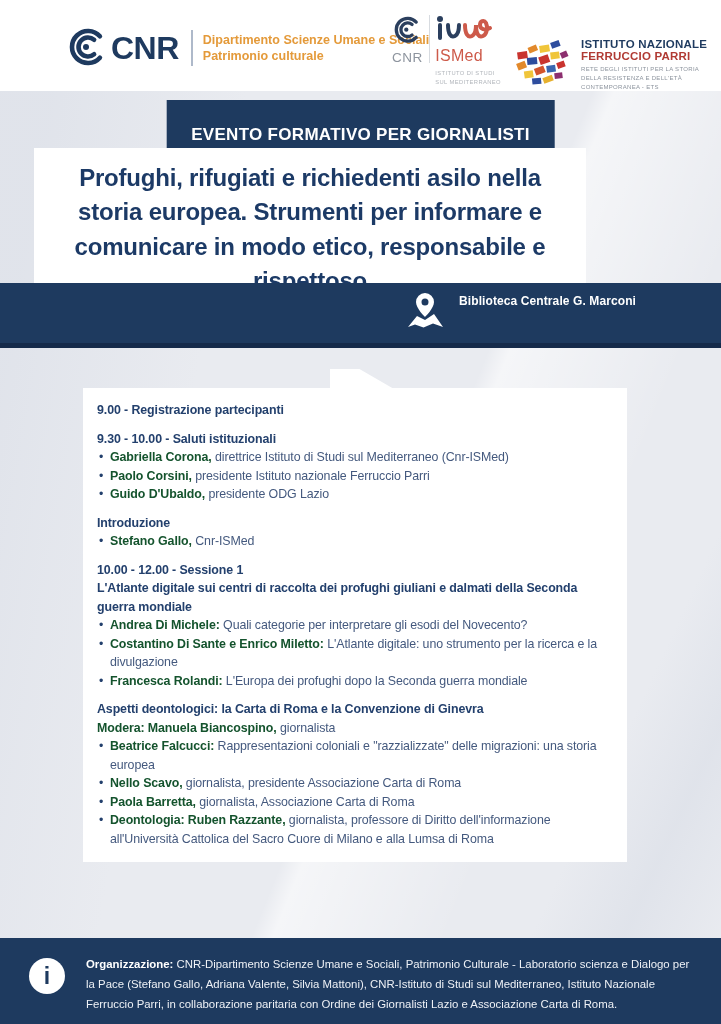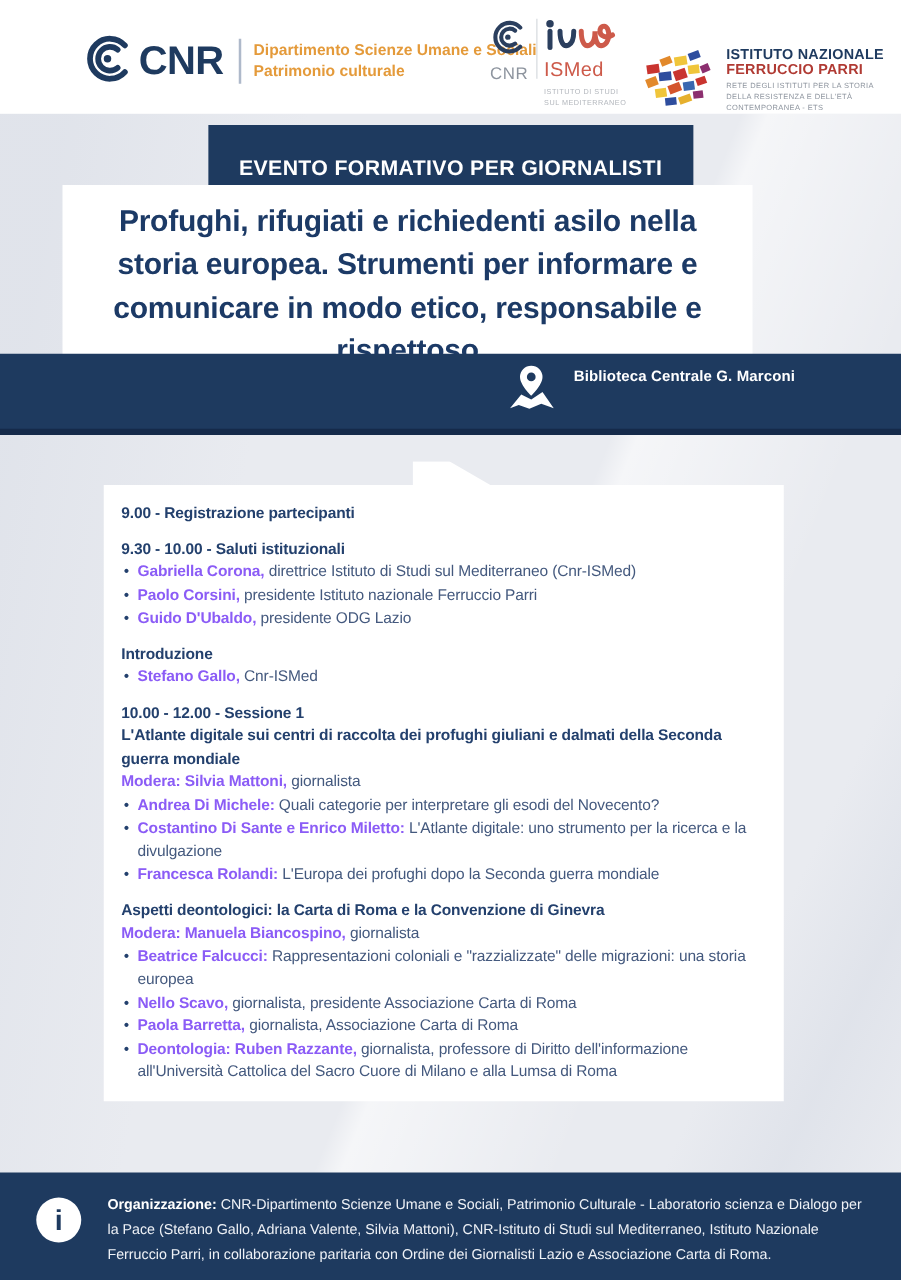--- a/index.html
+++ b/index.html
@@ -35,21 +35,21 @@
   .parri-l1{font-size:11.5px;font-weight:bold;color:#1e3a5f;letter-spacing:.2px;}
   .parri-l2{font-size:11.5px;font-weight:bold;color:#b03a33;letter-spacing:.2px;}
   .parri-sub{font-size:6px;color:#8d949e;line-height:1.5;letter-spacing:.3px;width:132px;margin-top:3px;text-transform:uppercase;}
 
   
   .banner{position:absolute;top:100px;left:50%;transform:translateX(-50%);
     background:#1e3a5f;color:#ffffff;font-weight:bold;font-size:17px;
     letter-spacing:.3px;padding:25px 25px 10px;white-space:nowrap;}
 
   
-  .title-box{position:absolute;left:50px;top:148px;width:552px;box-sizing:border-box;
+  .title-box{position:absolute;left:34px;top:148px;width:552px;box-sizing:border-box;
     background:#ffffff;padding:13px 26px 17px;}
   .title-box h1{margin:0;font-size:24px;font-weight:bold;color:#1c3a66;
     text-align:center;line-height:1.43;letter-spacing:-.2px;}
 
   
   .event-bar{position:absolute;left:0;top:283px;width:721px;height:60px;
     background:#1e3a5f;border-bottom:5px solid #152a4a;color:#ffffff;}
   .event-date{position:absolute;left:86px;top:50%;transform:translateY(-50%);
     font-size:17.5px;font-weight:bold;letter-spacing:.2px;}
   .event-venue{position:absolute;left:404px;top:50%;transform:translateY(-50%);
@@ -57,21 +57,21 @@
   .venue-lines{font-size:12px;font-weight:bold;line-height:1.55;letter-spacing:.1px;}
 
   
   .card-notch{position:absolute;left:330px;top:369px;width:64px;height:20px;background:#ffffff;
     clip-path:polygon(0 0,46% 0,100% 100%,0 100%);}
   .card{position:absolute;left:83px;top:388px;width:544px;box-sizing:border-box;
     background:#ffffff;padding:13px 16px 14px 14px;
     color:#44597e;font-size:12.4px;line-height:18.5px;letter-spacing:-.1px;}
   .prog-section + .prog-section{margin-top:10px;}
   .prog-heading{font-weight:bold;color:#23406d;}
-  .prog-modera strong, .prog-item strong{font-weight:bold;color:#8b5cf6;}
+  .prog-modera strong, .prog-item strong{font-weight:bold;color:#14532d;}
   .prog-item{position:relative;padding-left:13px;}
   .prog-item .bullet{position:absolute;left:2px;color:#23406d;}
 
   
   .footer{position:absolute;left:0;top:938px;width:721px;height:86px;background:#1e3a5f;
     box-sizing:border-box;display:flex;align-items:flex-start;gap:21px;padding:16px 30px 0 29px;}
   .info-circle{flex:0 0 auto;width:36px;height:36px;border-radius:50%;background:#ffffff;
     color:#1e3a5f;font-weight:bold;font-size:23px;display:flex;align-items:center;justify-content:center;margin-top:4px;}
   .footer-text{font-size:11.4px;line-height:20px;color:#eef1f6;letter-spacing:0;}
   .footer-text strong{color:#ffffff;}
@@ -192,21 +192,20 @@
       <div class="prog-item"><span class="bullet">•</span><strong>Paolo Corsini,</strong><span> presidente Istituto nazionale Ferruccio Parri</span></div>
       <div class="prog-item"><span class="bullet">•</span><strong>Guido D'Ubaldo,</strong><span> presidente ODG Lazio</span></div>
     </section>
     <section class="prog-section">
       <div class="prog-heading">Introduzione</div>
       <div class="prog-item"><span class="bullet">•</span><strong>Stefano Gallo,</strong><span> Cnr-ISMed</span></div>
     </section>
     <section class="prog-section">
       <div class="prog-heading">10.00 - 12.00 - Sessione 1</div>
       <div class="prog-heading">L'Atlante digitale sui centri di raccolta dei profughi giuliani e dalmati della Seconda guerra mondiale</div>
-      <div class="prog-modera"><strong>Modera: Silvia Mattoni,</strong><span> giornalista</span></div>
       <div class="prog-item"><span class="bullet">•</span><strong>Andrea Di Michele:</strong><span> Quali categorie per interpretare gli esodi del Novecento?</span></div>
       <div class="prog-item"><span class="bullet">•</span><strong>Costantino Di Sante e Enrico Miletto:</strong><span> L'Atlante digitale: uno strumento per la ricerca e la divulgazione</span></div>
       <div class="prog-item"><span class="bullet">•</span><strong>Francesca Rolandi:</strong><span> L'Europa dei profughi dopo la Seconda guerra mondiale</span></div>
     </section>
     <section class="prog-section">
       <div class="prog-heading">Aspetti deontologici: la Carta di Roma e la Convenzione di Ginevra</div>
       <div class="prog-modera"><strong>Modera: Manuela Biancospino,</strong><span> giornalista</span></div>
       <div class="prog-item"><span class="bullet">•</span><strong>Beatrice Falcucci:</strong><span> Rappresentazioni coloniali e "razzializzate" delle migrazioni: una storia europea</span></div>
       <div class="prog-item"><span class="bullet">•</span><strong>Nello Scavo,</strong><span> giornalista, presidente Associazione Carta di Roma</span></div>
       <div class="prog-item"><span class="bullet">•</span><strong>Paola Barretta,</strong><span> giornalista, Associazione Carta di Roma</span></div>

